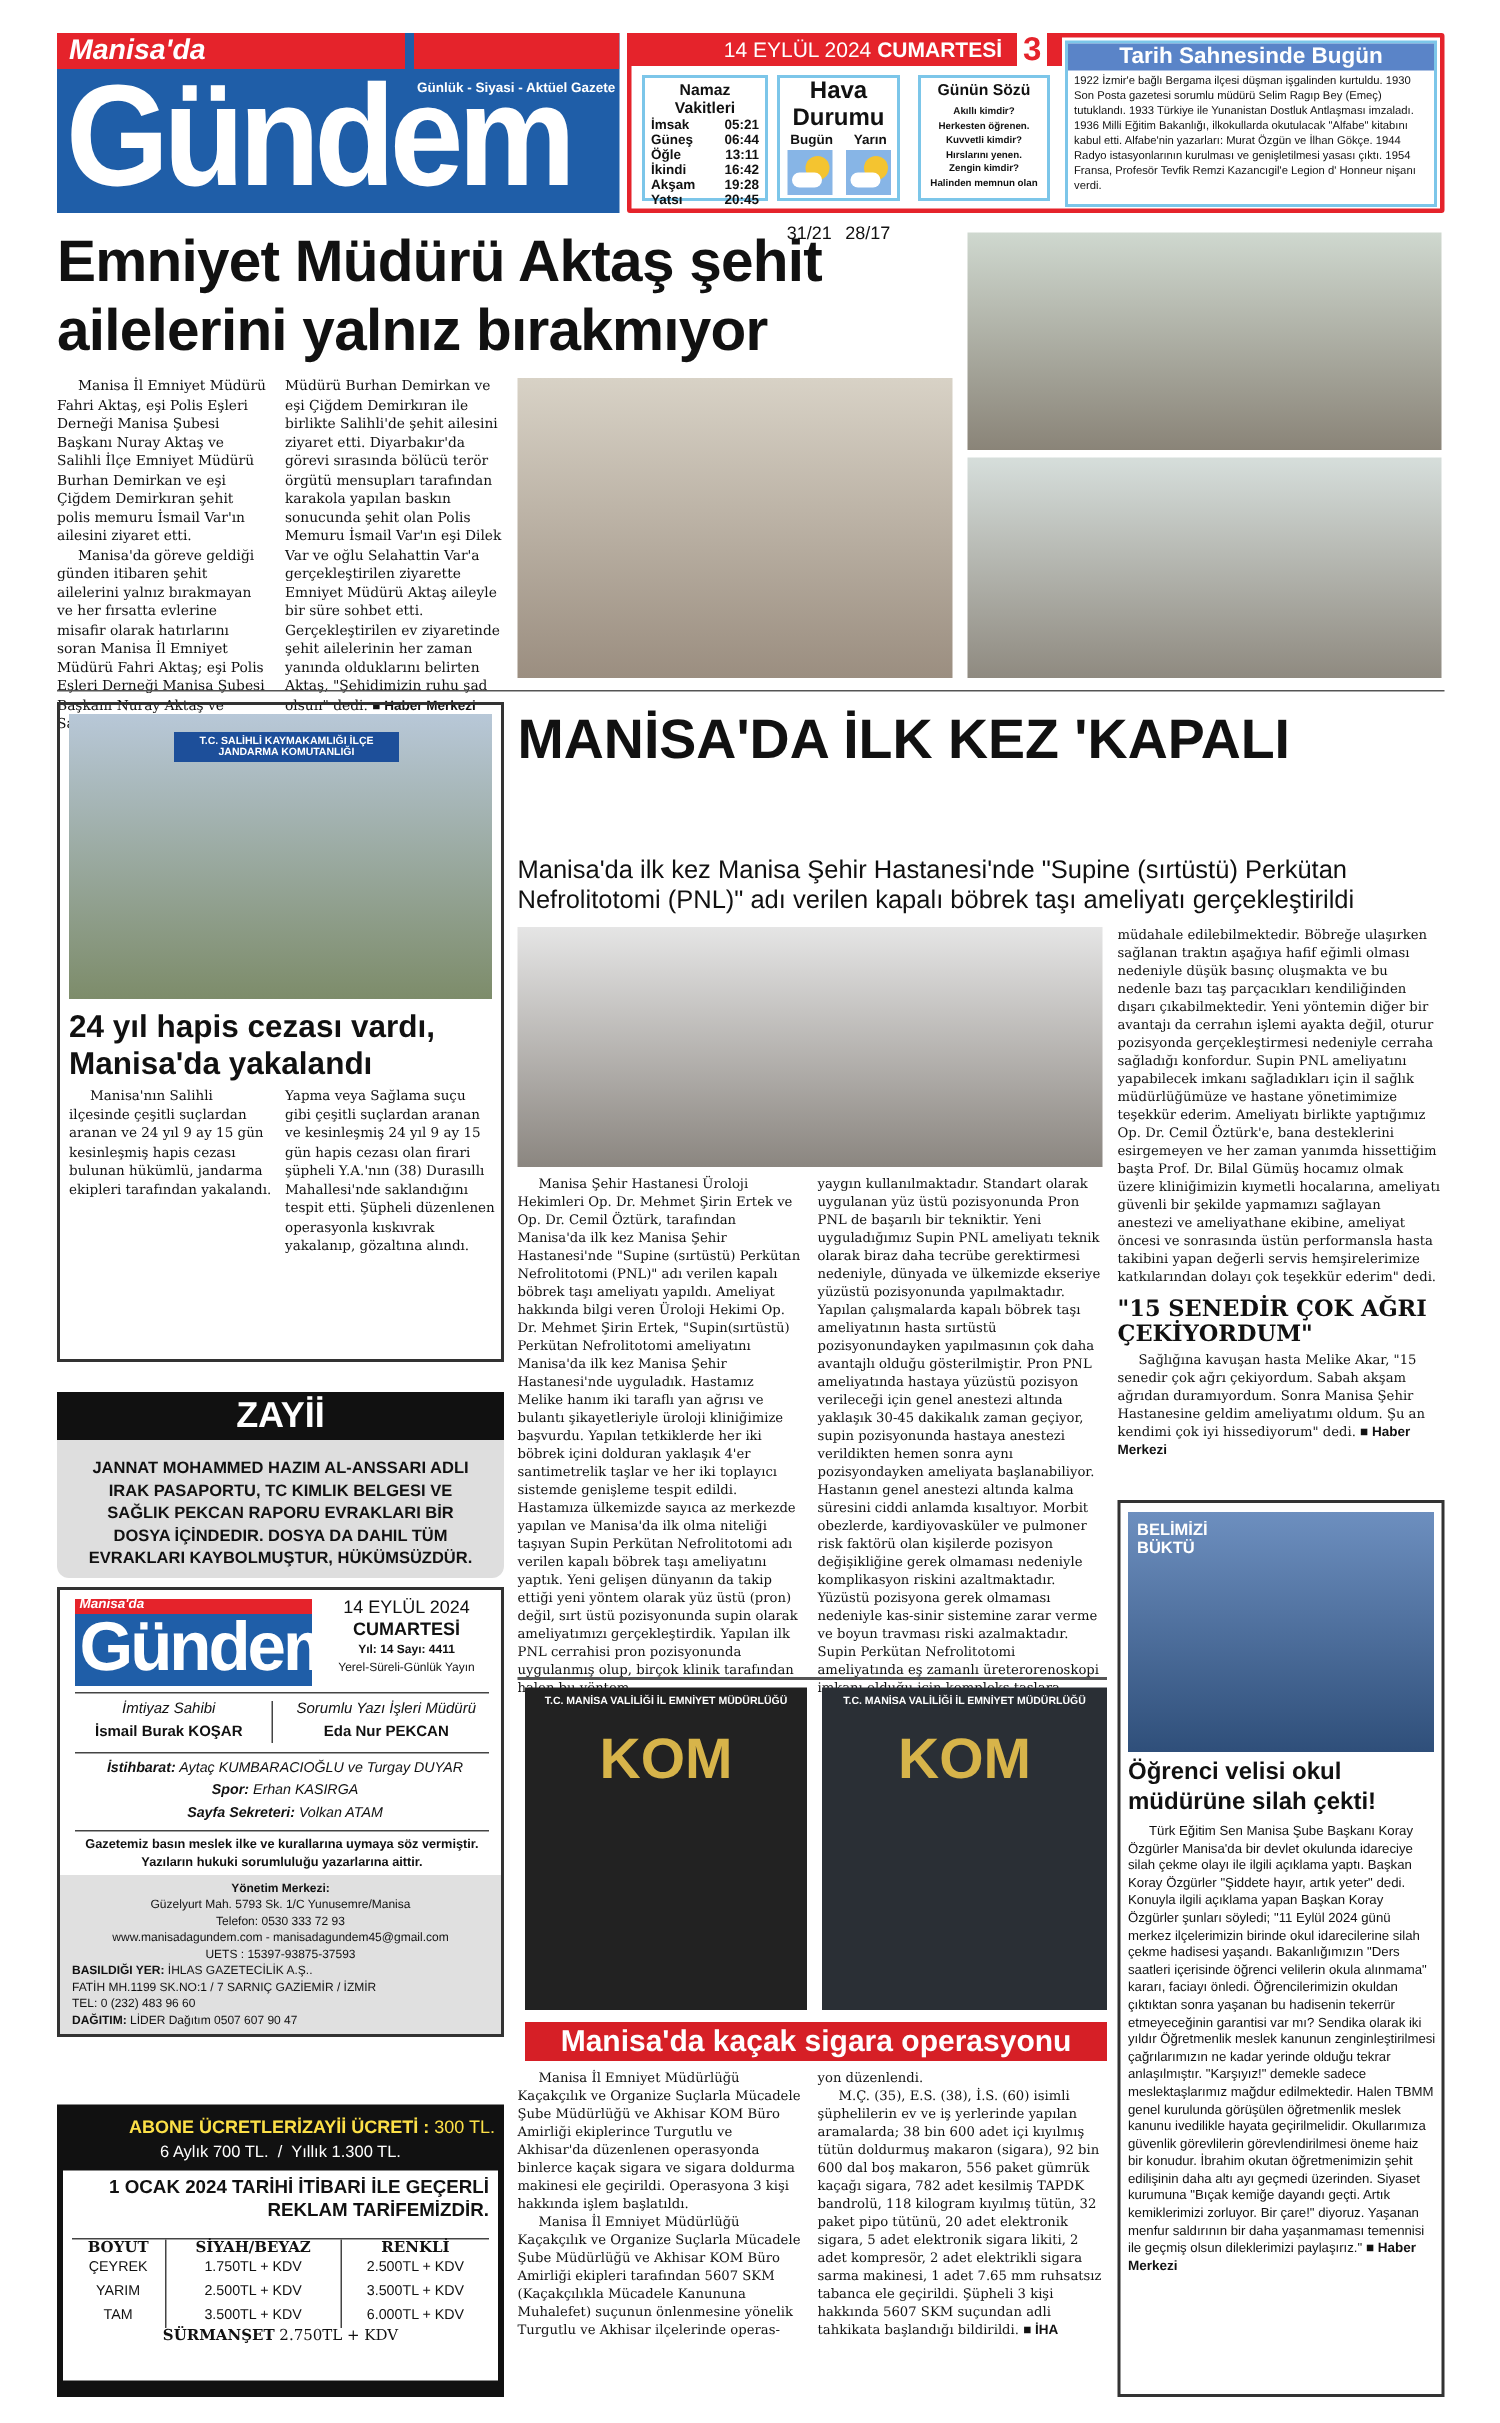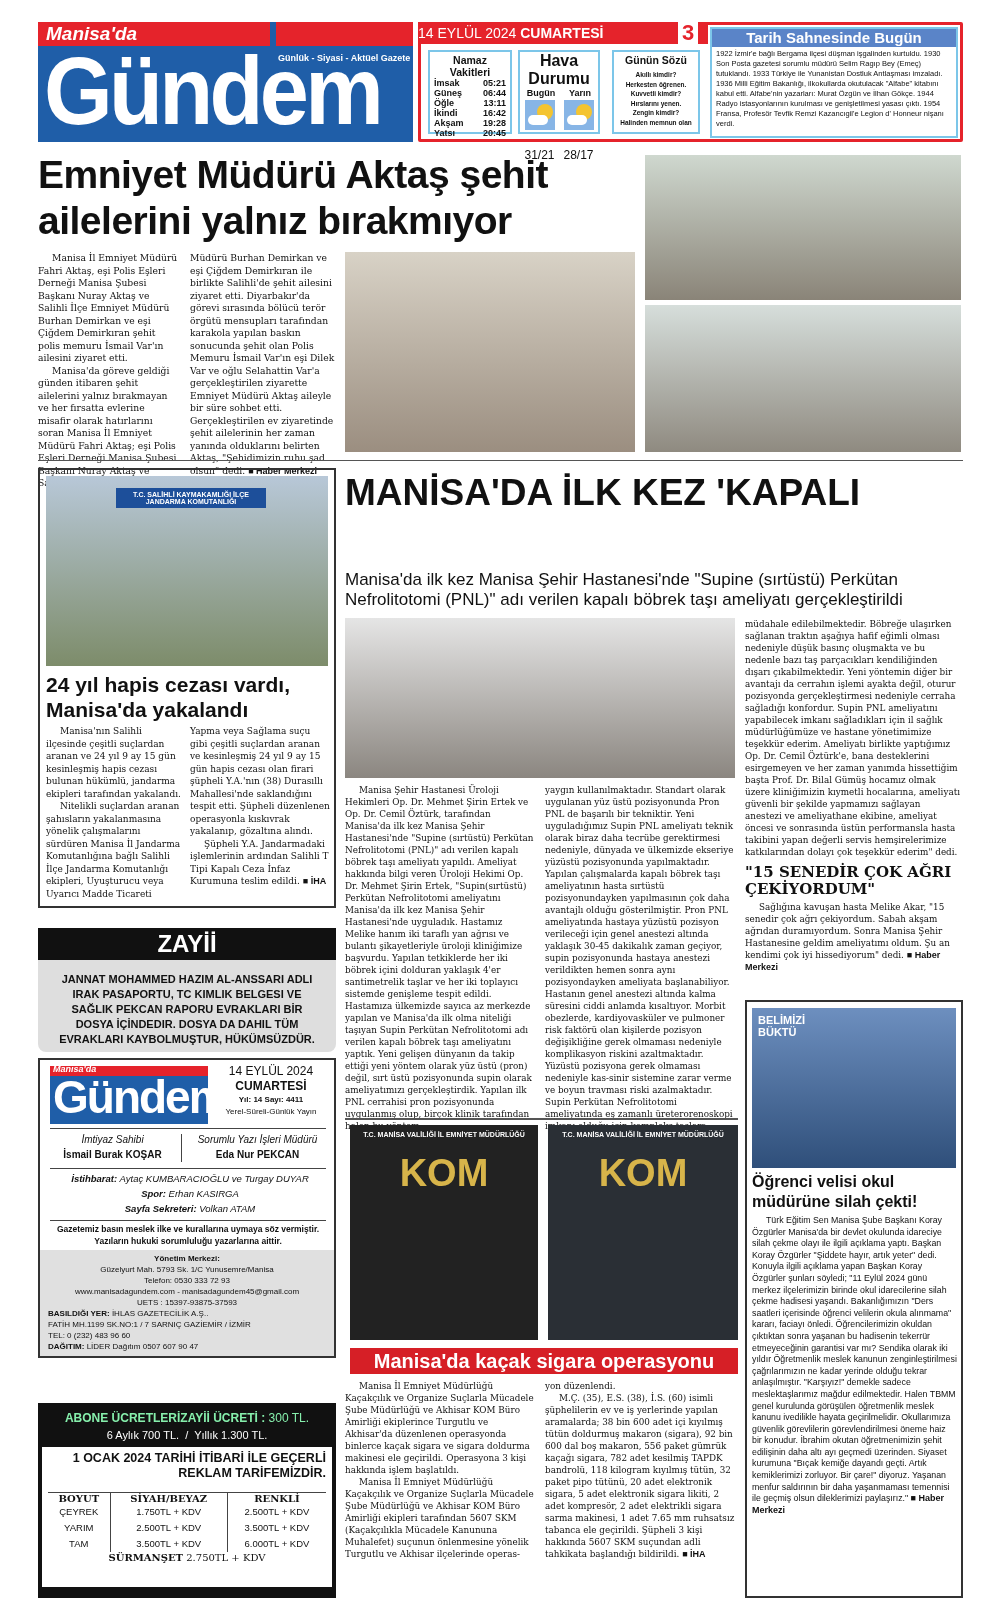--- a/index.html
+++ b/index.html
@@ -6,21 +6,21 @@
 body{width:1000px;height:1615px;background:#fff;font-family:"Liberation Serif",serif;color:#111;position:relative;overflow:hidden}
 .abs{position:absolute}
 
 .mast{left:38px;top:22px;width:375px;height:120px;background:#1f5ea8;overflow:hidden}
 .mast .red{position:absolute;left:0;top:0;width:100%;height:24px;background:#e5232b}
 .mast .gap{position:absolute;left:232px;top:0;width:6px;height:24px;background:#1f5ea8}
 .mast .sub{position:absolute;left:8px;top:1px;color:#fff;font:italic bold 19px "Liberation Sans",sans-serif}
 .mast .tag{position:absolute;left:240px;top:31px;color:#fff;font:bold 9px "Liberation Sans",sans-serif;white-space:nowrap}
 .mast .logo{position:absolute;left:6px;top:14px;color:#fff;font:bold 96px/110px "Liberation Sans",sans-serif;letter-spacing:-4px;transform:scaleX(0.92);transform-origin:left}
 .topbox{left:418px;top:22px;width:545px;height:120px;border:3px solid #e5232b;border-radius:2px;background:#fff}
-.datebar{left:418px;top:22px;width:290px;height:22px;background:#e5232b;color:#fff;font:14px "Liberation Sans",sans-serif;text-align:left;padding-right:40px;line-height:22px}
+.datebar{left:418px;top:22px;width:290px;height:22px;background:#e5232b;color:#fff;font:14px "Liberation Sans",sans-serif;text-align:right;padding-right:40px;line-height:22px}
 .pagenum{left:678px;top:20px;color:#e5232b;background:#fff;font:bold 22px "Liberation Sans",sans-serif;padding:0 4px}
 .panel{border:2px solid #7cc6e9;background:#fff}
 .panel h4{font:bold 12px "Liberation Sans",sans-serif;text-align:center}
 .prayer td{font:bold 9px "Liberation Sans",sans-serif;padding:0}
 .wicon{display:inline-block;width:30px;height:30px;background:#87b5e6;position:relative}
 .wicon .sun{position:absolute;left:12px;top:4px;width:16px;height:16px;border-radius:50%;background:#f4c430}
 .wicon .cl{position:absolute;left:3px;top:15px;width:20px;height:10px;border-radius:6px;background:#fff}
 .tarih{left:710px;top:27px;width:248px;height:111px;border:2px solid #7cc6e9;background:#fff}
 .tarih .hd{background:#5a84c8;color:#fff;font:bold 15px "Liberation Sans",sans-serif;text-align:center;height:18px;line-height:18px}
 .tarih p{font:7.5px/10px "Liberation Sans",sans-serif;padding:2px 4px}
@@ -135,25 +135,23 @@
 <div class="abs boxb" style="left:38px;top:468px;width:298px;height:440px"></div>
 <div class="abs photo" style="left:46px;top:476px;width:282px;height:190px;background:linear-gradient(#b8c8d8,#7d8c6a)">
   <div style="position:absolute;left:70px;top:12px;width:150px;background:#1d4f9a;color:#fff;font:bold 7px 'Liberation Sans',sans-serif;text-align:center;padding:3px">T.C. SALİHLİ KAYMAKAMLIĞI İLÇE JANDARMA KOMUTANLIĞI</div>
 </div>
 <div class="abs" style="left:46px;top:672px;width:290px;font:bold 21px/25px 'Liberation Sans',sans-serif">
   <div>24 yıl hapis cezası vardı,</div>
   <div>Manisa'da yakalandı</div>
 </div>
 <div class="abs col" style="left:46px;top:725px;width:135px;font-size:9px">
   <p>Manisa'nın Salihli ilçesinde çeşitli suçlardan aranan ve 24 yıl 9 ay 15 gün kesinleşmiş hapis cezası bulunan hükümlü, jandarma ekipleri tarafından yakalandı.</p>
-  <p>Nitelikli suçlardan aranan şahısların yakalanmasına yönelik çalışmalarını sürdüren Manisa İl Jandarma Komutanlığına bağlı Salihli İlçe Jandarma Komutanlığı ekipleri, Uyuşturucu veya Uyarıcı Madde Ticareti</p>
 </div>
 <div class="abs col" style="left:190px;top:725px;width:140px;font-size:9px">
   <span>Yapma veya Sağlama suçu gibi çeşitli suçlardan aranan ve kesinleşmiş 24 yıl 9 ay 15 gün hapis cezası olan firari şüpheli Y.A.'nın (38) Durasıllı Mahallesi'nde saklandığını tespit etti. Şüpheli düzenlenen operasyonla kıskıvrak yakalanıp, gözaltına alındı.</span>
-  <p><span>Şüpheli Y.A. Jandarmadaki işlemlerinin ardından Salihli T Tipi Kapalı Ceza İnfaz Kurumuna teslim edildi.</span> <b class="sig">■ <span>İHA</span></b></p>
 </div>
 
 <div class="abs" style="left:38px;top:928px;width:298px;height:32px;background:#111;color:#fff;font:bold 24px/32px 'Liberation Sans',sans-serif;text-align:center">ZAYİİ</div>
 <div class="abs" style="left:38px;top:960px;width:298px;height:92px;background:#dedede;border-radius:0 0 8px 8px;font:bold 11px/15px 'Liberation Sans',sans-serif;text-align:center;padding:12px 14px">JANNAT MOHAMMED HAZIM AL-ANSSARI ADLI IRAK PASAPORTU, TC KIMLIK BELGESI VE SAĞLIK PEKCAN RAPORU EVRAKLARI BİR DOSYA İÇİNDEDIR. DOSYA DA DAHIL TÜM EVRAKLARI KAYBOLMUŞTUR, HÜKÜMSÜZDÜR.</div>
 
 <div class="abs boxb" style="left:38px;top:1058px;width:298px;height:300px;border-width:2px">
   <div style="position:absolute;left:10px;top:6px;width:158px;height:58px;background:#1f5ea8;overflow:hidden">
     <div style="position:absolute;left:0;top:0;width:100%;height:10px;background:#e5232b"></div>
     <div style="position:absolute;left:3px;top:-2px;color:#fff;font:italic bold 9px 'Liberation Sans',sans-serif">Manisa'da</div>
     <div style="position:absolute;left:3px;top:3px;color:#fff;font:bold 46px/56px 'Liberation Sans',sans-serif;letter-spacing:-2px">Gündem</div>
@@ -189,21 +187,21 @@
     <div style="text-align:center">www.manisadagundem.com - manisadagundem45@gmail.com</div>
     <div style="text-align:center">UETS : 15397-93875-37593</div>
     <div><b>BASILDIĞI YER:</b> <span>İHLAS GAZETECİLİK A.Ş..</span></div>
     <div>FATİH MH.1199 SK.NO:1 / 7 SARNIÇ GAZİEMİR / İZMİR</div>
     <div>TEL: 0 (232) 483 96 60</div>
     <div><b>DAĞITIM:</b> <span>LİDER Dağıtım 0507 607 90 47</span></div>
   </div>
 </div>
 
 <div class="abs" style="left:38px;top:1403px;width:298px;height:195px;background:#111;padding:4px">
-  <div style="display:flex;justify-content:center;color:#86efac;font:12px 'Liberation Sans',sans-serif;padding:4px 2px">
+  <div style="display:flex;justify-content:flex-end;color:#fde047;font:12px 'Liberation Sans',sans-serif;padding:4px 2px">
     <b>ABONE ÜCRETLERİ</b>
     <span><b>ZAYİİ ÜCRETİ :</b> <span>300 TL.</span></span>
   </div>
   <div style="color:#fff;text-align:center;font:11px 'Liberation Sans',sans-serif;white-space:pre">6 Aylık 700 TL.  /  Yıllık 1.300 TL.</div>
   <div style="background:#fff;margin-top:6px;height:140px;padding:4px 6px">
     <div style="text-align:right;font:bold 12.5px/15px 'Liberation Sans',sans-serif;border-bottom:1px solid #444;padding-bottom:11px">1 OCAK 2024 TARİHİ İTİBARİ İLE GEÇERLİ REKLAM TARİFEMİZDİR.</div>
     <table style="width:100%;border-collapse:collapse;font:9.5px/16px 'Liberation Sans',sans-serif;text-align:center">
       <thead>
           <tr id="price-head">
             <th style="font: bold 10px &quot;DejaVu Serif&quot;, serif;">BOYUT</th>

